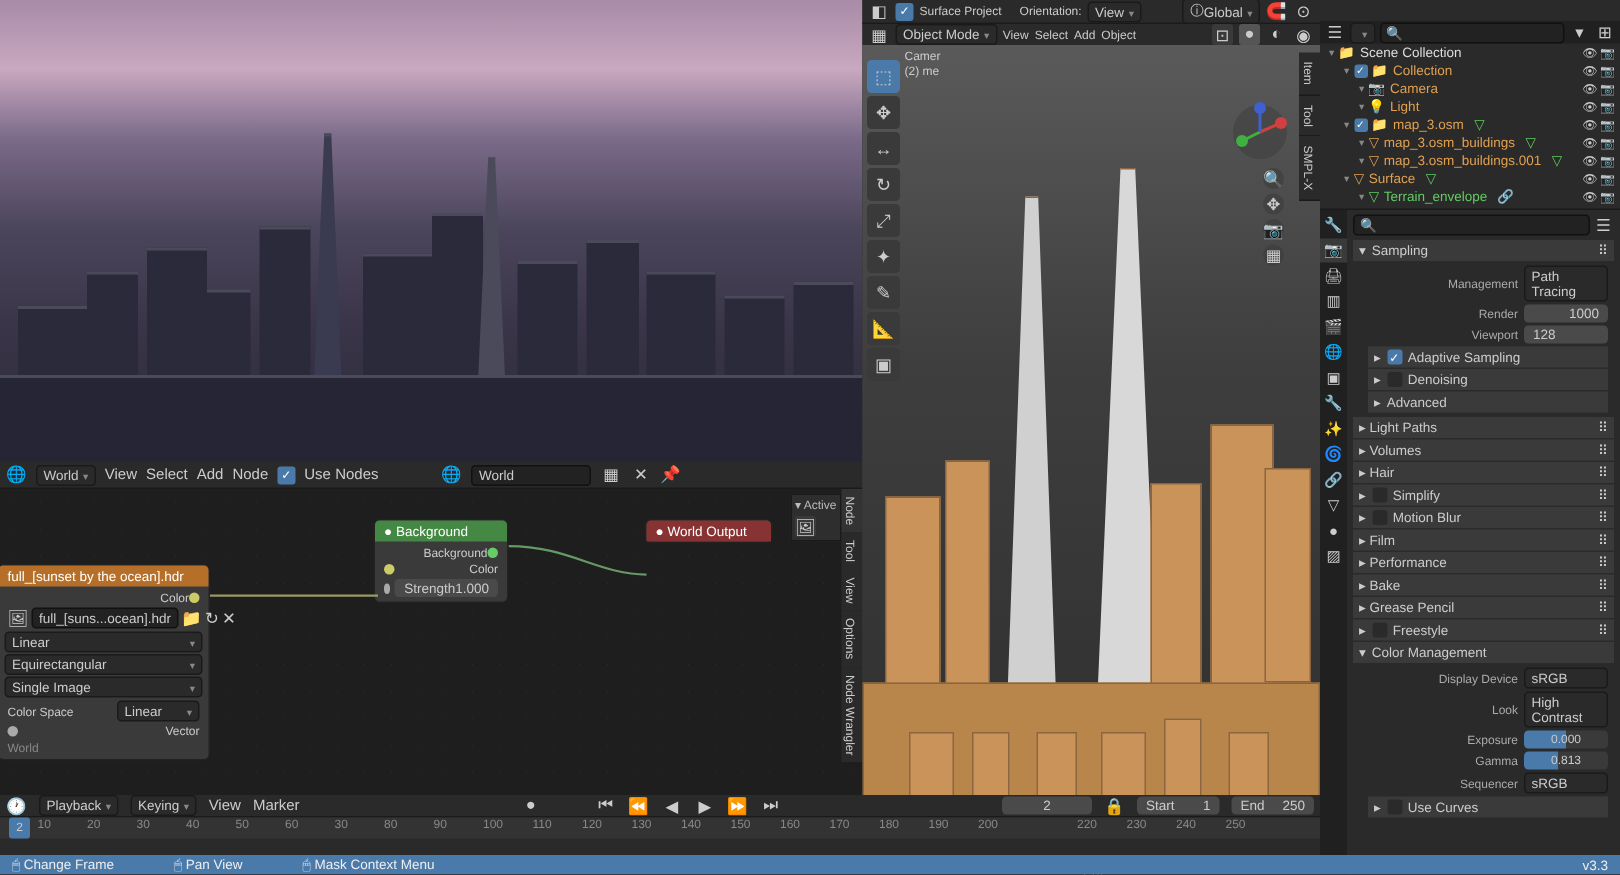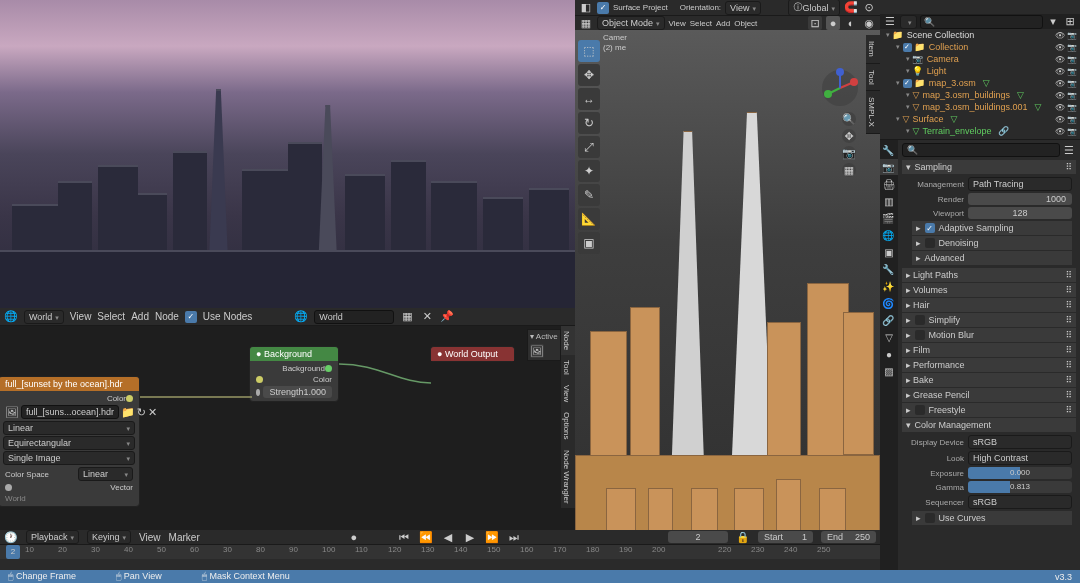--- a/index.html
+++ b/index.html
@@ -68,21 +68,21 @@
 .properties { flex:1; overflow:hidden; display:flex; }
 .prop-tabs { width:18px; background:#202020; display:flex; flex-direction:column; gap:1px; padding-top:2px; }
 .prop-tab { width:18px; height:16px; display:flex; align-items:center; justify-content:center; font-size:10px; }
 .prop-tab.active { background:#3a3a3a; }
 .prop-panel { flex:1; padding:2px 4px; overflow:hidden; }
 .prop-search { height:16px; display:flex; align-items:center; gap:2px; margin-bottom:2px; }
 .panel-head { background:#3a3a3a; padding:2px 4px; font-size:9px; margin-top:1px; display:flex; align-items:center; gap:4px; }
 .panel-body { padding:2px 4px; }
 .prop-row { display:flex; align-items:center; justify-content:space-between; padding:1px 0; font-size:9px; gap:4px; }
 .prop-label { color:#aaa; font-size:8px; text-align:right; flex:1; }
-.prop-val { width:104px; }
+.prop-val { width:56px; }
 .blueslider { background:linear-gradient(to right,#4a7aaa 50%,#3a3a3a 50%); border-radius:3px; padding:0 4px; text-align:center; font-size:8px; height:12px; line-height:12px; }
 
 .chev::after { content:"▾"; font-size:7px; color:#888; margin-left:3px; }
 </style>
 </head>
 <body>
 
 <div class="topbar">
   <span class="icon">←</span>
   <span class="icon">🎬</span>
@@ -477,21 +477,21 @@
             </div>
           </div>
         <div class="prop-row">
             <span class="prop-label">Render</span>
             <div class="slider prop-val" style="justify-content:flex-end">
               <span>1000</span>
             </div>
           </div>
         <div class="prop-row">
             <span class="prop-label">Viewport</span>
-            <div class="slider prop-val" style="justify-content:center">
+            <div class="slider prop-val" style="justify-content:flex-start">
               <span>128</span>
             </div>
           </div>
         <div class="panel-head" style="margin-left:6px">▸ <span class="checkbox" style="width:10px;height:10px">✓</span> <span>Adaptive Sampling</span></div>
         <div class="panel-head" style="margin-left:6px">▸ <span style="width:10px;height:10px;display:inline-block;background:#2a2a2a;border-radius:2px"></span> <span>Denoising</span></div>
         <div class="panel-head" style="margin-left:6px">▸ <span>Advanced</span></div>
       </div>
 
       <div id="folded-panels">
           <div class="panel-head">▸ Light Paths<span style="flex:1"></span>⠿</div>

